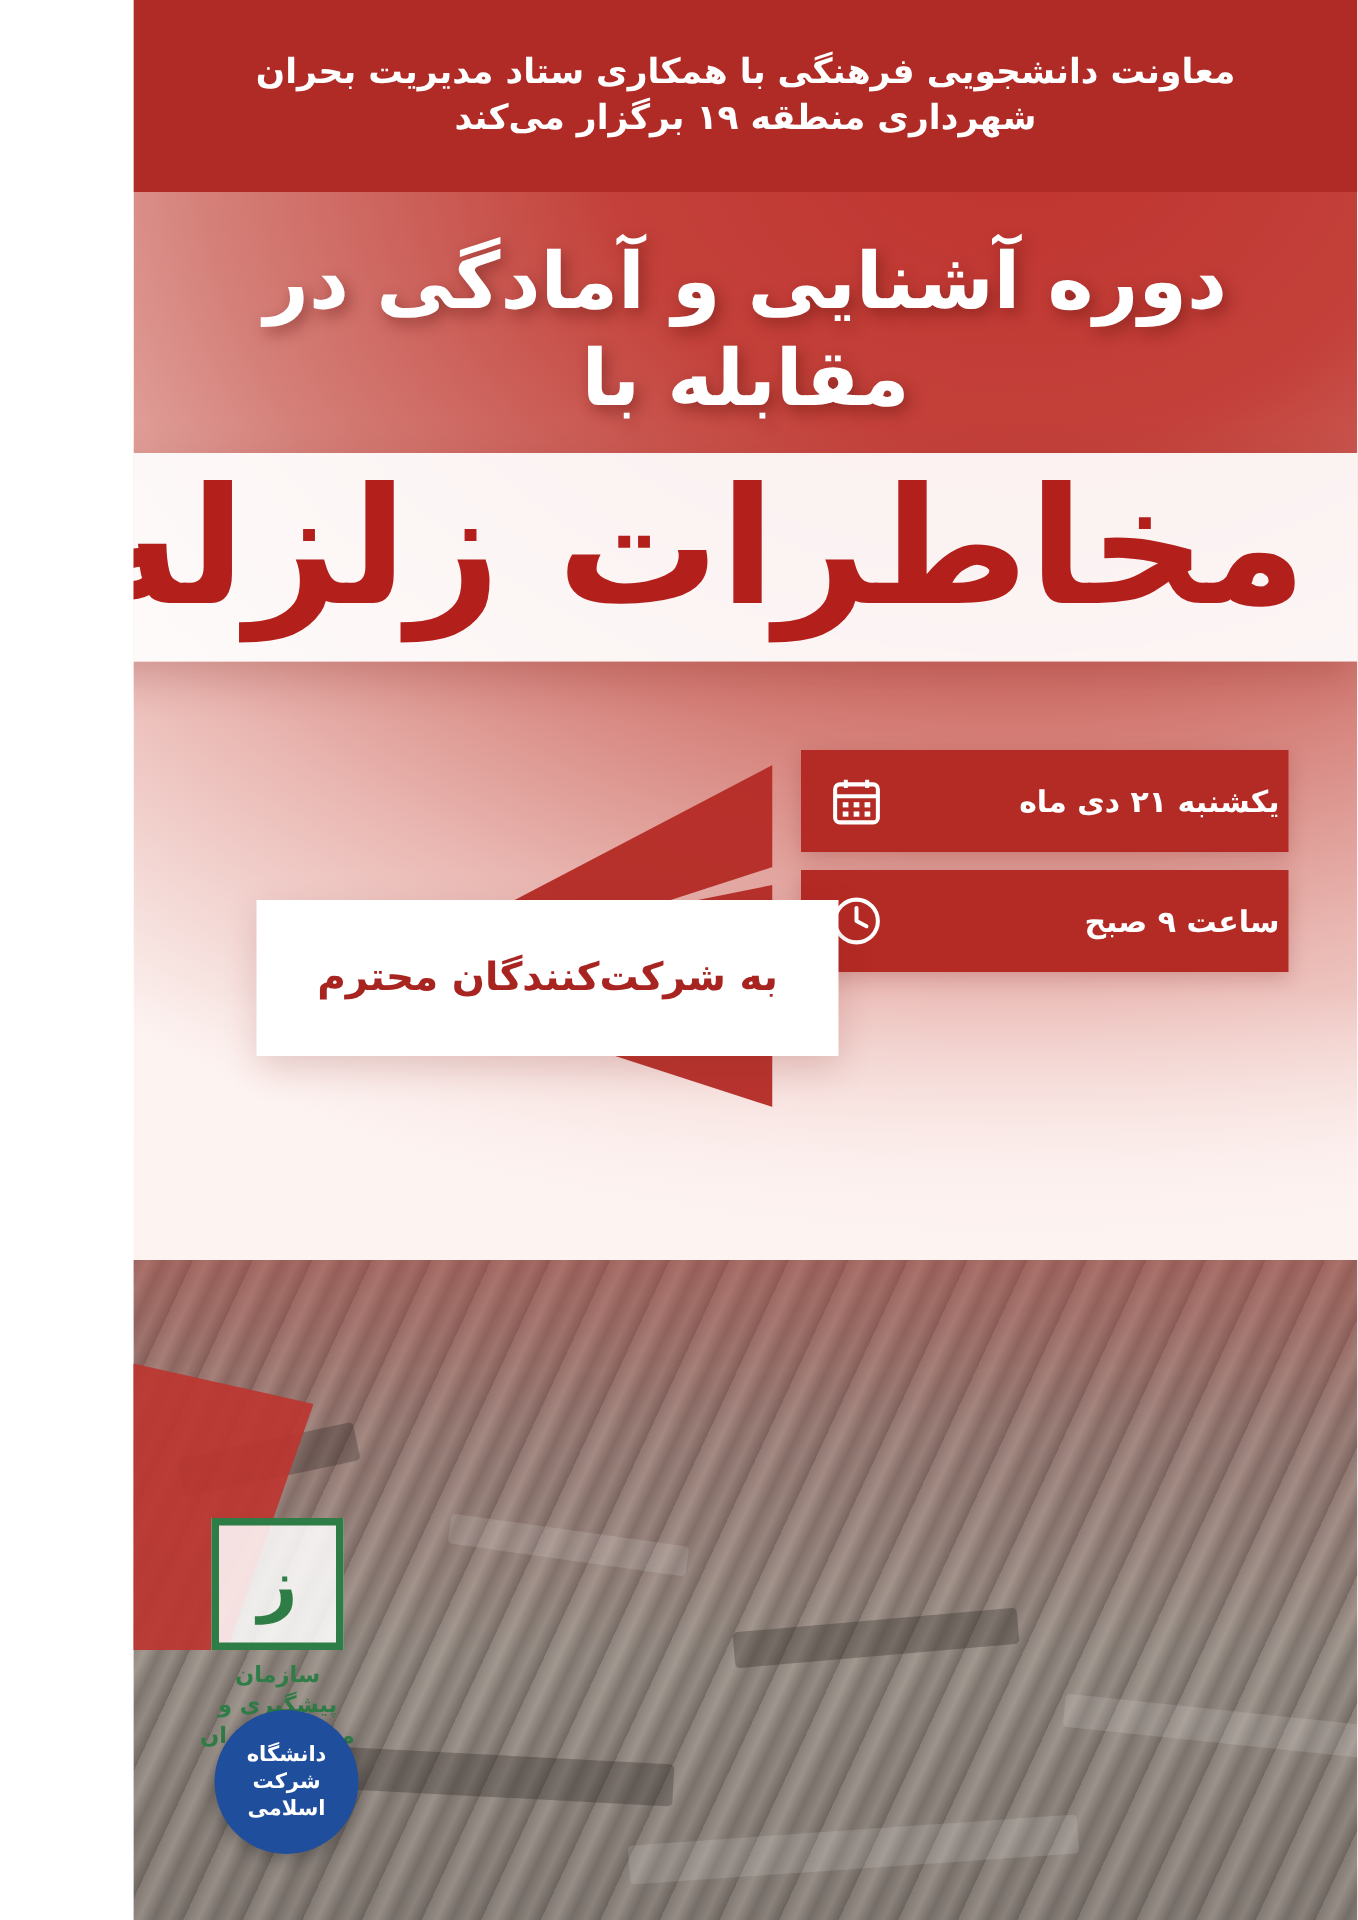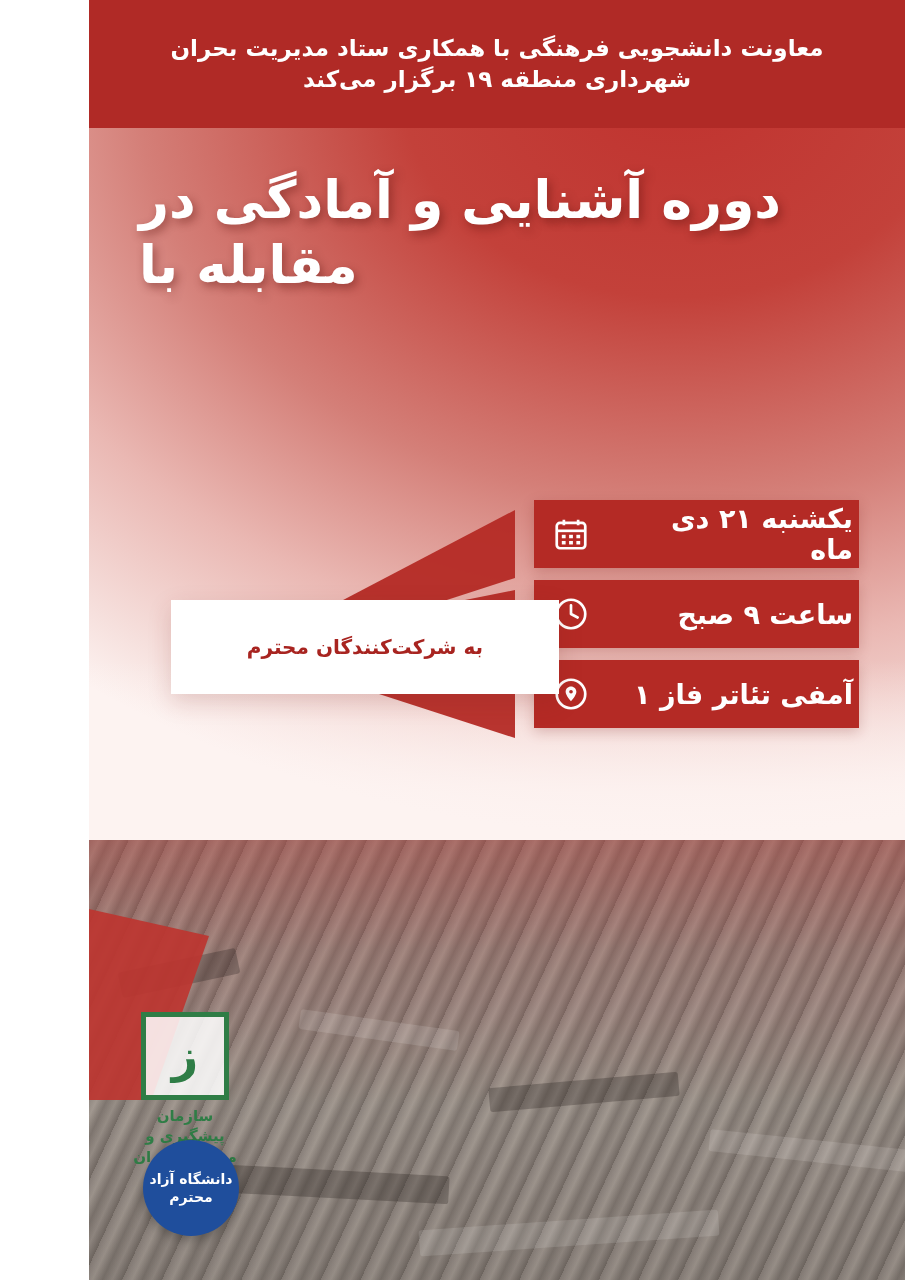--- a/index.html
+++ b/index.html
@@ -82,22 +82,22 @@
     text-align: center;
     padding: 0 26px;
     line-height: 1.35;
     direction: rtl;
   }
 
   
   .title-wrap {
     position: absolute;
     left: 0; right: 0;
-    top: 168px;
-    text-align: left;
+    top: 156px;
+    text-align: center;
     direction: rtl;
   }
   .title-line1 {
     color: #ffffff;
     font-size: 52px;
     font-weight: bold;
     line-height: 1.25;
     text-shadow: 3px 4px 10px rgba(90,15,12,0.45);
     padding: 0 50px;
   }
@@ -140,21 +140,21 @@
     display: flex;
     align-items: center;
     justify-content: center;
     flex: 0 0 74px;
     order: 2;
   }
   .info-row .label-cell {
     flex: 1 1 auto;
     order: 1;
     color: #ffffff;
-    font-size: 27px;
+    font-size: 20px;
     font-weight: bold;
     text-align: right;
     padding-right: 6px;
     padding-left: 18px;
   }
   .info-row .icon-cell svg { display: block; }
 
   
   .arrow-tails {
     position: absolute;
@@ -171,21 +171,21 @@
     left: 82px;
     top: 600px;
     width: 340px;
     background: #ffffff;
     padding: 30px 24px;
     box-shadow: 0 8px 22px rgba(130,40,35,0.18);
     direction: rtl;
   }
   .note-text {
     color: #a82420;
-    font-size: 20px;
+    font-size: 26px;
     font-weight: bold;
     line-height: 1.7;
     text-align: center;
   }
 
   
   .logo-crisis {
     position: absolute;
     left: 36px;
     top: 1012px;
@@ -254,20 +254,23 @@
     <div class="rubble" style="left:330px; top:380px; width:300px; height:26px; --r:-4deg;"></div>
   </div>
   <div class="corner-swoosh"></div>
 
   <div class="header-band">
     <div class="header-text">معاونت دانشجویی فرهنگی با همکاری ستاد مدیریت بحران شهرداری منطقه ۱۹ برگزار می‌کند</div>
   </div>
 
   <div class="title-wrap">
     <div class="title-line1">دوره آشنایی و آمادگی در مقابله با</div>
+    <div class="title-line2-box">
+      <div class="title-line2">مخاطرات زلزله</div>
+    </div>
   </div>
 
   <svg class="arrow-tails" viewBox="0 0 330 272" preserveAspectRatio="none">
     <polygon points="330,10 330,78 120,146 120,120" fill="#b42a25" opacity="0.95"></polygon>
     <polygon points="330,90 330,158 120,158 120,132" fill="#b42a25" opacity="0.95"></polygon>
     <polygon points="330,170 330,238 120,170 120,144" fill="#b42a25" opacity="0.95"></polygon>
   </svg>
 
   <div class="info-block">
 
@@ -292,39 +295,29 @@
     <div class="info-row">
       <div class="label-cell">ساعت ۹ صبح</div>
       <div class="icon-cell">
         <svg width="38" height="38" viewBox="0 0 24 24" fill="none" stroke="#ffffff" stroke-width="1.7">
           <circle cx="12" cy="12" r="9"></circle>
           <polyline points="12,6.5 12,12 16.2,14.2" stroke-linecap="round" stroke-linejoin="round"></polyline>
         </svg>
       </div>
     </div>
 
-    <div class="info-row">
-      <div class="label-cell">آمفی تئاتر فاز ۱</div>
-      <div class="icon-cell">
-        <svg width="38" height="38" viewBox="0 0 24 24" fill="none" stroke="#ffffff" stroke-width="1.7">
-          <circle cx="12" cy="12" r="9"></circle>
-          <path d="M12 7.2c-1.9 0-3.4 1.5-3.4 3.4 0 2.4 3.4 6 3.4 6s3.4-3.6 3.4-6c0-1.9-1.5-3.4-3.4-3.4z" fill="#ffffff" stroke="none"></path>
-          <circle cx="12" cy="10.6" r="1.15" fill="#b42a25" stroke="none"></circle>
-        </svg>
-      </div>
-    </div>
 
   </div>
 
   <div class="note-box">
     <div class="note-text">به شرکت‌کنندگان محترم</div>
   </div>
 
   <div class="logo-crisis">
     <div class="mark">ز</div>
     <div class="caption">سازمان پیشگیری و مدیریت بحران شهر تهران</div>
   </div>
 
   <div class="logo-univ">
-    <div class="disc">دانشگاه آزاد محترم</div>
+    <div class="disc">دانشگاه شرکت اسلامی</div>
   </div>
 
 </div>
 
 </body></html>

